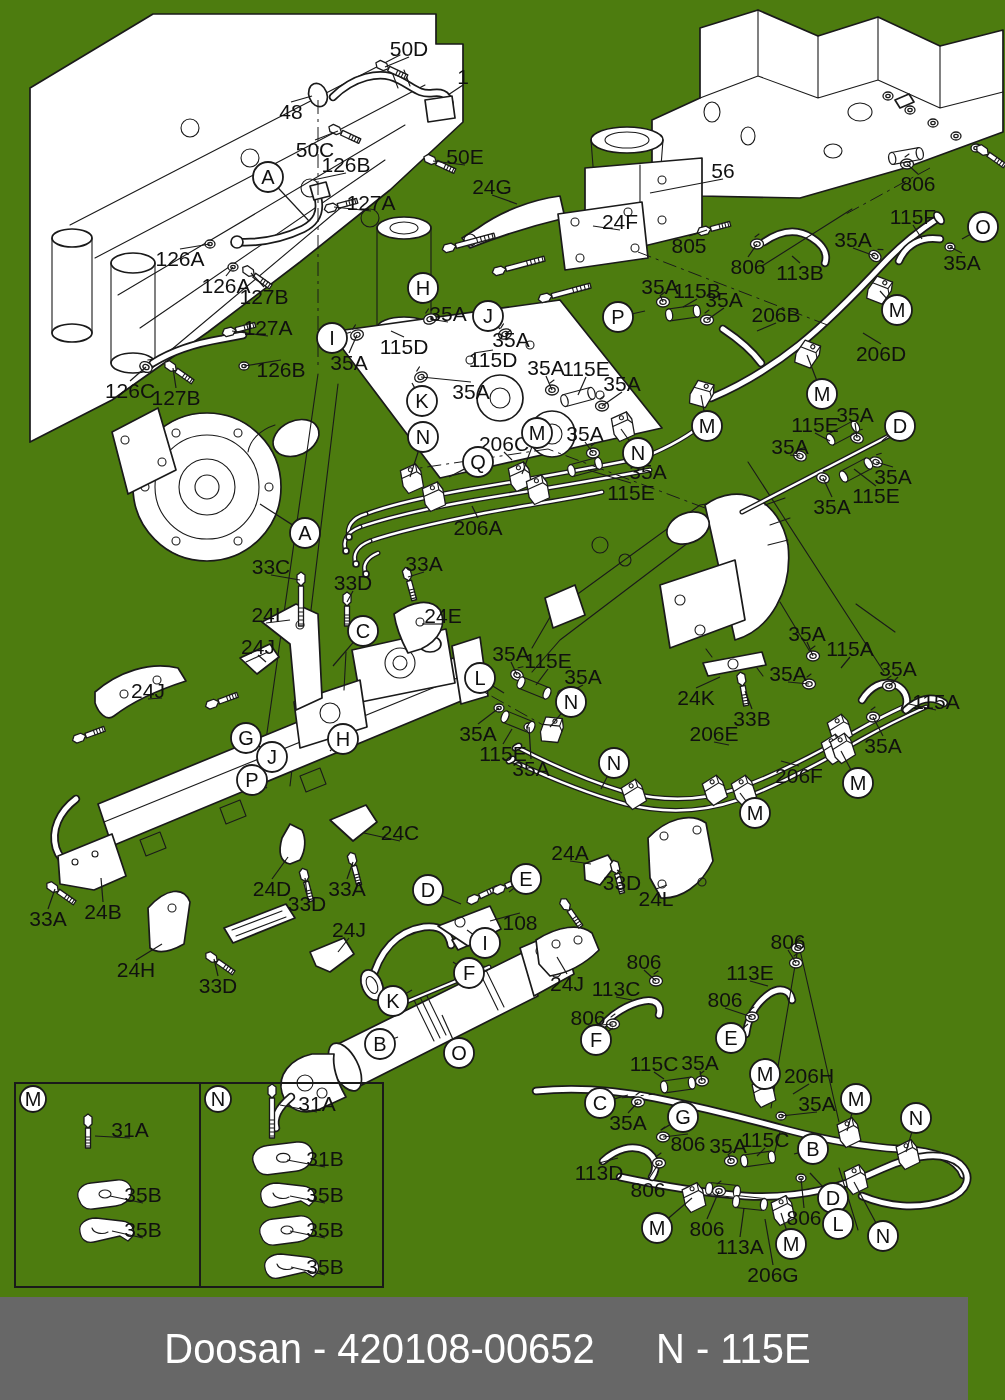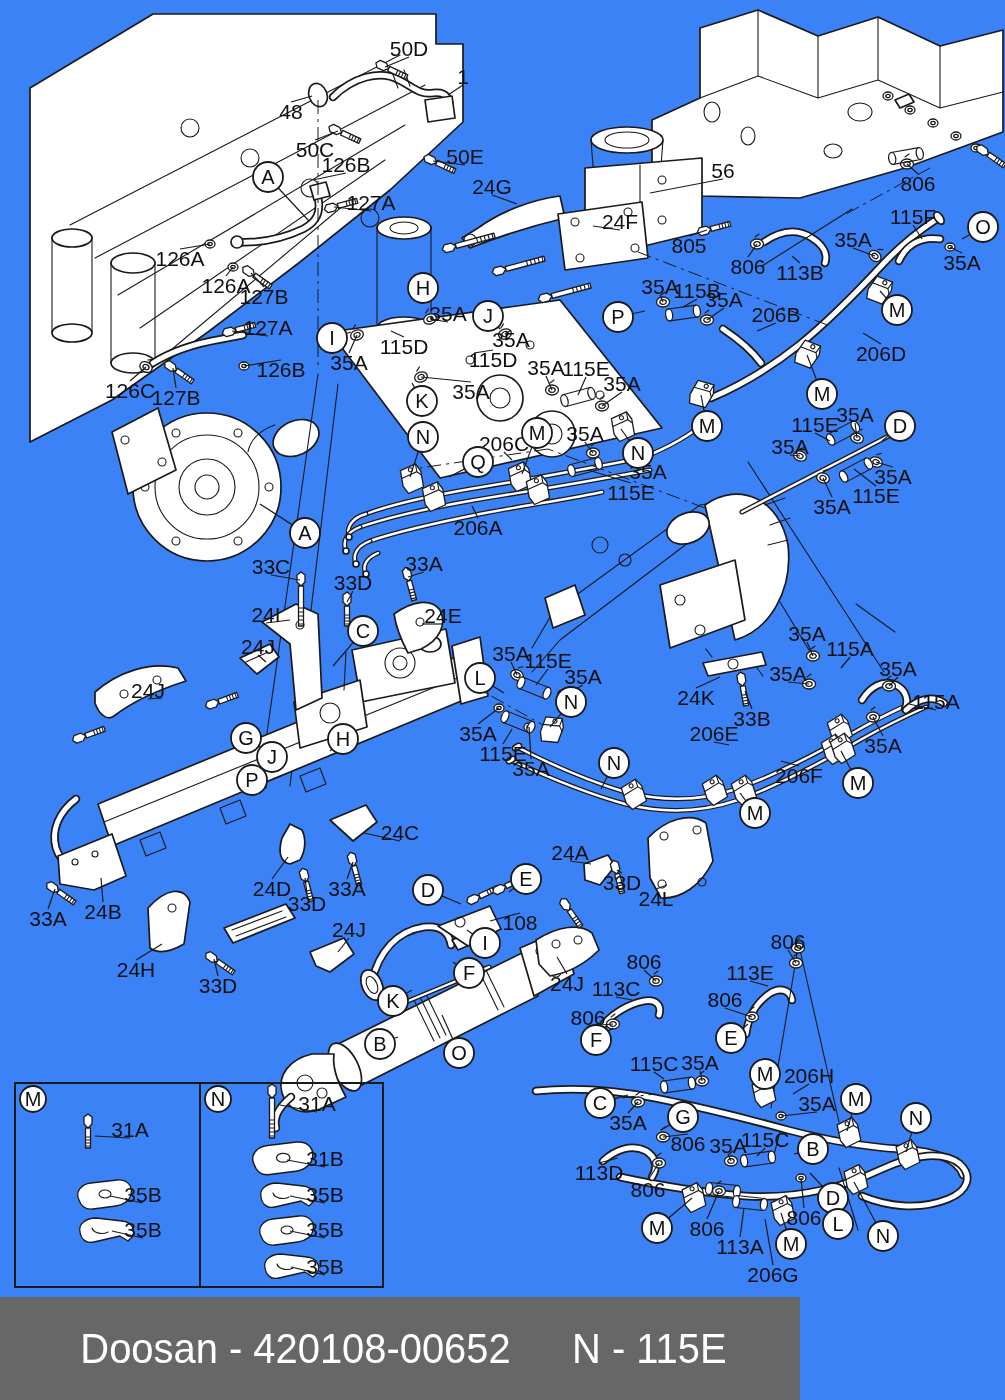--- a/index.html
+++ b/index.html
@@ -1,33 +1,33 @@
 <!DOCTYPE html>
 <html><head>
 <meta charset="utf-8">
 <style>
   html,body{margin:0;padding:0;background:#fff;}
-  .root{position:relative;width:1005px;height:1400px;background:#3b82f6;overflow:hidden;
+  .root{position:relative;width:1005px;height:1400px;background:#4d7c0f;overflow:hidden;
         font-family:"Liberation Sans",sans-serif;}
   svg{position:absolute;left:0;top:0;}
   .f{fill:#fff;stroke:#1a1a1a;stroke-width:1.7;stroke-linejoin:round;}
   .t{fill:none;stroke:#1a1a1a;stroke-width:1.1;stroke-linejoin:round;stroke-linecap:round;}
   .dd{fill:none;stroke:#1a1a1a;stroke-width:1;stroke-dasharray:14 5 3 5;}
   .tubeO{fill:none;stroke:#1a1a1a;stroke-width:8.5;stroke-linecap:round;stroke-linejoin:round;}
   .tubeI{fill:none;stroke:#fff;stroke-width:5;stroke-linecap:round;stroke-linejoin:round;}
   .pO{fill:none;stroke:#1a1a1a;stroke-width:5;stroke-linecap:round;}
   .pI{fill:none;stroke:#fff;stroke-width:2.4;stroke-linecap:round;}
   .sy{fill:#fff;stroke:#1a1a1a;stroke-width:1.3;stroke-linejoin:round;}
   .syt{fill:none;stroke:#1a1a1a;stroke-width:1.1;stroke-linecap:round;}
   .lbl{font:21px "Liberation Sans",sans-serif;fill:#101010;text-anchor:middle;}
   .clt{font:20px "Liberation Sans",sans-serif;fill:#101010;text-anchor:middle;}
   .ldr{stroke:#1a1a1a;stroke-width:1.2;}
   .cc{fill:#fff;stroke:#1a1a1a;stroke-width:1.8;}
   .box{fill:none;stroke:#1a1a1a;stroke-width:2;}
-  .footer{position:absolute;left:0;top:1297px;width:800px;height:103px;background:#676767;
+  .footer{position:absolute;left:0;top:1297px;width:968px;height:103px;background:#676767;
           display:flex;align-items:center;justify-content:center;gap:46px;}
   .footer span{color:#fff;font-size:42px;letter-spacing:0;transform:scaleX(.95);white-space:nowrap;}
 </style>
 </head>
 <body>
 
 <div class="root">
 <svg id="diagram-svg" width="1005" height="1297" viewBox="0 0 1005 1297">
   <defs>
     <g id="clampO">

